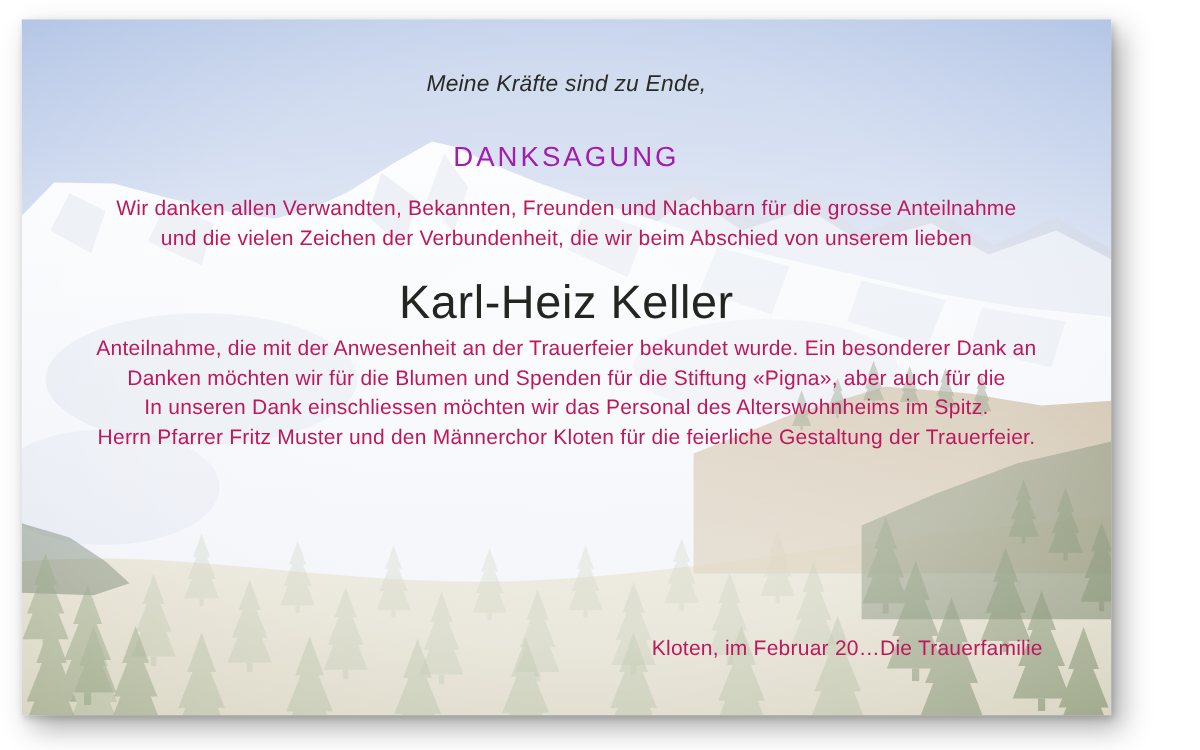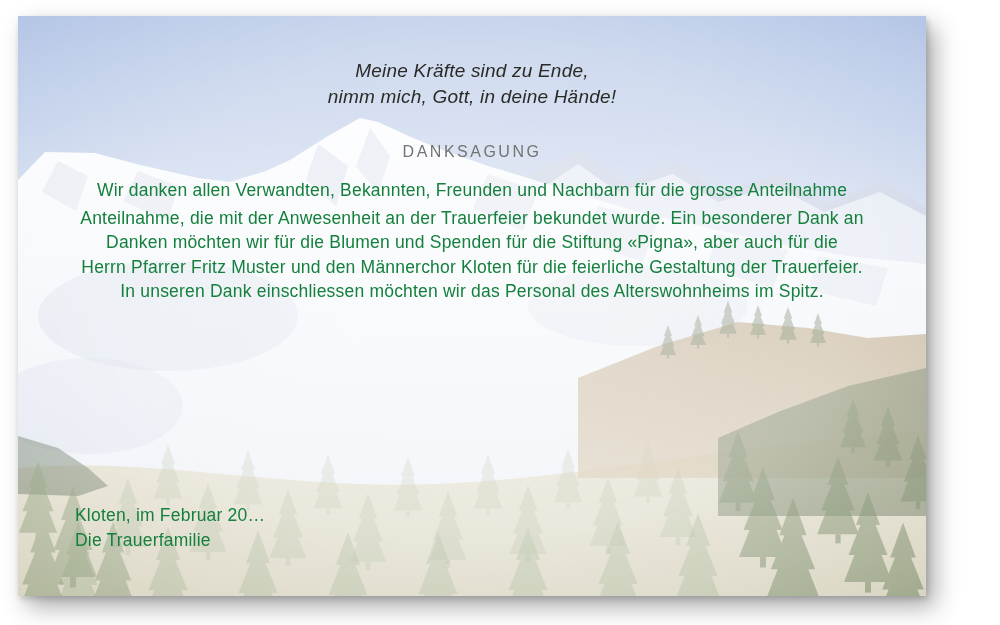--- a/index.html
+++ b/index.html
@@ -46,52 +46,51 @@
     font-style: italic;
     font-size: 19px;
     line-height: 26px;
     letter-spacing: 0.2px;
     color: #2b2b26;
     white-space: nowrap;
   }
   .quote-block { margin-top: 42px; text-align: center; }
   .heading {
     margin-top: 33px;
-    font-size: 16px;
+    font-size: 23px;
     letter-spacing: 2.5px;
-    color: #737373;
+    color: #a21caf;
     white-space: nowrap;
   }
   .body-line {
     font-size: 17.5px;
     line-height: 24.5px;
     letter-spacing: 0.2px;
     white-space: nowrap;
-    color: #15803d;
+    color: #be185d;
   }
   .intro-block { margin-top: 17px; text-align: center; }
   .deceased-name {
     margin-top: 21px;
     font-size: 39px;
     letter-spacing: 0.5px;
     color: #242420;
     white-space: nowrap;
   }
   .after-name { margin-top: 24px; }
   .thanks-block { margin-top: 3px; text-align: center; }
   .remembrance { margin-top: 14px; }
   .card-footer {
     position: absolute;
     left: 57px;
     right: 57px;
     bottom: 44px;
     display: flex;
     justify-content: flex-end;
     align-items: baseline;
-    flex-direction: column;
   }
 </style>
 </head>
 <body>
 
 <div class="stage">
   <div class="card">
 
     <svg class="bg-photo" viewBox="0 0 908 580" preserveAspectRatio="none">
       <defs>
@@ -214,36 +213,37 @@
         <use href="#fir" transform="translate(885,580) scale(1.6)"></use>
       </g>
 
       <rect x="0" y="0" width="908" height="580" fill="url(#gWash)"></rect>
     </svg>
 
     <div class="text-layer">
 
       <div class="quote-block">
         <div class="quote-line">Meine Kräfte sind zu Ende,</div>
-        <div class="quote-line">nimm mich, Gott, in deine Hände!</div>
       </div>
 
       <div class="heading">DANKSAGUNG</div>
 
       <div class="intro-block">
         <div class="body-line">Wir danken allen Verwandten, Bekannten, Freunden und Nachbarn für die grosse Anteilnahme</div>
-      </div>
-
+        <div class="body-line">und die vielen Zeichen der Verbundenheit, die wir beim Abschied von unserem lieben</div>
+      </div>
+
+      <div class="deceased-name">Karl-Heiz Keller</div>
 
 
       <div class="thanks-block">
         <div class="body-line">Anteilnahme, die mit der Anwesenheit an der Trauerfeier bekundet wurde. Ein besonderer Dank an</div>
         <div class="body-line">Danken möchten wir für die Blumen und Spenden für die Stiftung «Pigna», aber auch für die</div>
+        <div class="body-line">In unseren Dank einschliessen möchten wir das Personal des Alterswohnheims im Spitz.</div>
         <div class="body-line">Herrn Pfarrer Fritz Muster und den Männerchor Kloten für die feierliche Gestaltung der Trauerfeier.</div>
-        <div class="body-line">In unseren Dank einschliessen möchten wir das Personal des Alterswohnheims im Spitz.</div>
       </div>
 
 
       <div class="card-footer">
         <div class="body-line">Kloten, im Februar 20…</div>
         <div class="body-line">Die Trauerfamilie</div>
       </div>
 
     </div>
   </div>

